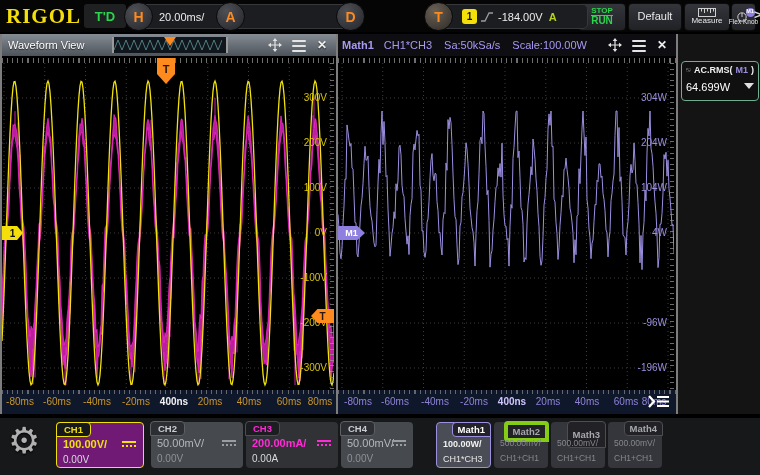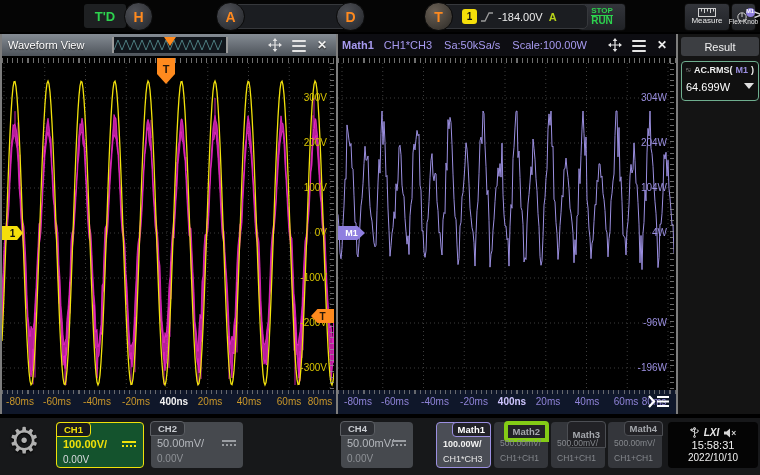--- a/index.html
+++ b/index.html
@@ -93,22 +93,26 @@
   .lxi{font-style:italic;font-weight:bold;font-size:10px;}
   .st-time{font-size:11px;color:#f0f0f0;}
   .st-date{font-size:10px;color:#f0f0f0;}
 </style>
 </head>
 <body>
 
 <div class="screen">
 
   <div class="topbar">
+    <div class="logo">RIGOL</div>
     <div class="td-tile">T'D</div>
 
+    <div class="tb-pill" style="left:132px;width:80px;padding-left:26px;">
+      <span>20.00ms/</span>
+    </div>
     <div class="tb-circle" style="left:124px;">
       <span>H</span>
     </div>
 
     <div class="tb-pill" style="left:228px;width:122px;"></div>
     <div class="tb-circle" style="left:216px;">
       <span>A</span>
     </div>
     <div class="a-col" style="left:248px;">
       <div>50kSa/s</div>
@@ -141,20 +145,23 @@
     </div>
     <div class="tb-circle" style="left:424px;background:radial-gradient(circle at 35% 30%,#6a6055,#2c2a26);">
       <span>T</span>
     </div>
 
     <div class="nav-chev" style="left:568px;">&lt;</div>
 
     <div class="tb-btn" style="left:578px;width:46px;">
       <span class="grn" style="font-size:8px;">STOP</span>
       <span class="grn" style="font-size:10px;border-top:1px solid #2dd24e;">RUN</span>
+    </div>
+    <div class="tb-btn" style="left:628px;width:52px;font-size:11px;">
+      <span>Default</span>
     </div>
     <div class="tb-btn" style="left:684px;width:44px;">
       <svg width="18" height="9" viewBox="0 0 18 9">
         <rect x="0.5" y="0.5" width="17" height="8" fill="none" stroke="#cfcfcf"></rect>
         <path d="M3.5 0.5v3 M6.5 0.5v4.5 M9.5 0.5v3 M12.5 0.5v4.5 M15.5 0.5v3" stroke="#cfcfcf" stroke-width="1"></path>
       </svg>
       <span style="font-size:8px;">Measure</span>
     </div>
     <div class="tb-btn" style="left:731px;width:23px;">
       <span style="position:relative;height:10px;display:block;">
@@ -347,61 +354,69 @@
       <span class="expandic">
         <svg width="22" height="15" viewBox="0 0 22 15">
           <path d="M1 2l5 5.5L1 13" stroke="#fff" fill="none" stroke-width="2.2"></path>
           <path d="M9 3h12 M9 7.5h12 M9 12h12" stroke="#fff" stroke-width="2.2"></path>
         </svg>
       </span>
     </div>
   </div>
 
   <div class="res-panel">
-    <div class="res-hdr">Result</div>
     <div class="res-card">
       <div class="res-row1">
         <svg width="13" height="10" viewBox="0 0 13 10">
           <rect x="0.5" y="0.5" width="12" height="9" fill="#0a0a0a" stroke="#666"></rect>
           <path d="M1 5 q2.5 -7 5 0 q2.5 7 5 0" stroke="#d8d8d8" fill="none" stroke-width="1"></path>
         </svg>
         <span>AC.RMS(</span>
           <span class="res-src">M1</span>
           <span>)</span>
       </div>
       <div class="res-row2">
         <span>64.699W</span>
         <span class="drop"></span>
       </div>
     </div>
   </div>
 
   <div class="bottombar">
     <div class="gear">⚙</div>
 
-    <div class="card" style="left:56px;width:88px;background:#14532d;border:1.5px solid #f0e10a;">
+    <div class="card" style="left:56px;width:88px;background:#701a75;border:1.5px solid #f0e10a;">
       <div class="tab" style="background:#17181c;border:1.5px solid #f0e10a;color:#f0e10a;">CH1</div>
       <div class="v1" style="color:#f0e10a;">100.00V/</div>
       <div class="dcic" style="color:#f0e10a;">
           <div class="l1"></div>
           <div class="l2"></div>
         </div>
       <div class="v2" style="color:#d8dade;">0.00V</div>
     </div>
 
     <div class="card" style="left:151px;width:92px;background:#46494e;">
       <div class="tab" style="background:#2c2e33;border:1px solid #5c5f64;color:#c9ccd1;">CH2</div>
       <div class="v1" style="color:#b4b7bc;font-weight:normal;">50.00mV/</div>
       <div class="dcic" style="color:#9a9da2;">
           <div class="l1"></div>
           <div class="l2"></div>
         </div>
       <div class="v2" style="color:#8e9196;">0.00V</div>
     </div>
 
+    <div class="card" style="left:246px;width:92px;background:#303236;">
+      <div class="tab" style="background:#1c1d21;border:1px solid #4c4e53;color:#ff2bd6;">CH3</div>
+      <div class="v1" style="color:#ff2bd6;">200.00mA/</div>
+      <div class="dcic" style="color:#ff2bd6;">
+          <div class="l1"></div>
+          <div class="l2"></div>
+        </div>
+      <div class="v2" style="color:#d8dade;">0.00A</div>
+    </div>
 
     <div class="card" style="left:341px;width:72px;background:#46494e;">
       <div class="tab" style="background:#2c2e33;border:1px solid #5c5f64;color:#c9ccd1;">CH4</div>
       <div class="v1" style="color:#b4b7bc;font-weight:normal;">50.00mV/</div>
       <div class="dcic" style="color:#9a9da2;">
           <div class="l1"></div>
           <div class="l2"></div>
         </div>
       <div class="v2" style="color:#8e9196;">0.00V</div>
     </div>
@@ -423,28 +438,14 @@
       <div class="v1" style="color:#85888d;font-size:8.5px;font-weight:normal;top:16px;">500.00mV/</div>
       <div class="v2" style="color:#85888d;font-size:8.5px;top:31px;">CH1+CH1</div>
     </div>
 
     <div class="card" style="left:608px;width:54px;background:#34363b;">
       <div class="tab right" style="background:#222226;border:1px solid #4c4e53;color:#a5a8ad;padding:0 5px;">Math4</div>
       <div class="v1" style="color:#85888d;font-size:8.5px;font-weight:normal;top:16px;">500.00mV/</div>
       <div class="v2" style="color:#85888d;font-size:8.5px;top:31px;">CH1+CH1</div>
     </div>
 
-    <div class="statusbox">
-      <div class="st-icons">
-        <svg width="9" height="11" viewBox="0 0 9 11">
-          <path d="M4.5 0 L6 2.2 H3 Z M4.5 1.5 v8 M4.5 9.5 m-1 0 a1 1 0 1 0 2 0 a1 1 0 1 0 -2 0 M4.5 5 L1 3.5 v-1.5 M1 2 h1.4 v1.4 h-1.4z M4.5 6.5 L8 5 v-1.3 M7.3 2.5 a0.8 0.8 0 1 0 1.4 0.8" stroke="#d8d8d8" fill="none" stroke-width="0.9"></path>
-        </svg>
-        <span class="lxi">LXI</span>
-        <svg width="12" height="10" viewBox="0 0 12 10">
-          <path d="M0 3.5 h2.5 L6 0.5 v9 L2.5 6.5 H0 Z" fill="#d8d8d8"></path>
-          <path d="M8 3 l3.5 4 M11.5 3 l-3.5 4" stroke="#d8d8d8" stroke-width="1.1"></path>
-        </svg>
-      </div>
-      <div class="st-time">15:58:31</div>
-      <div class="st-date">2022/10/10</div>
-    </div>
   </div>
 </div>
 
 </body></html>

